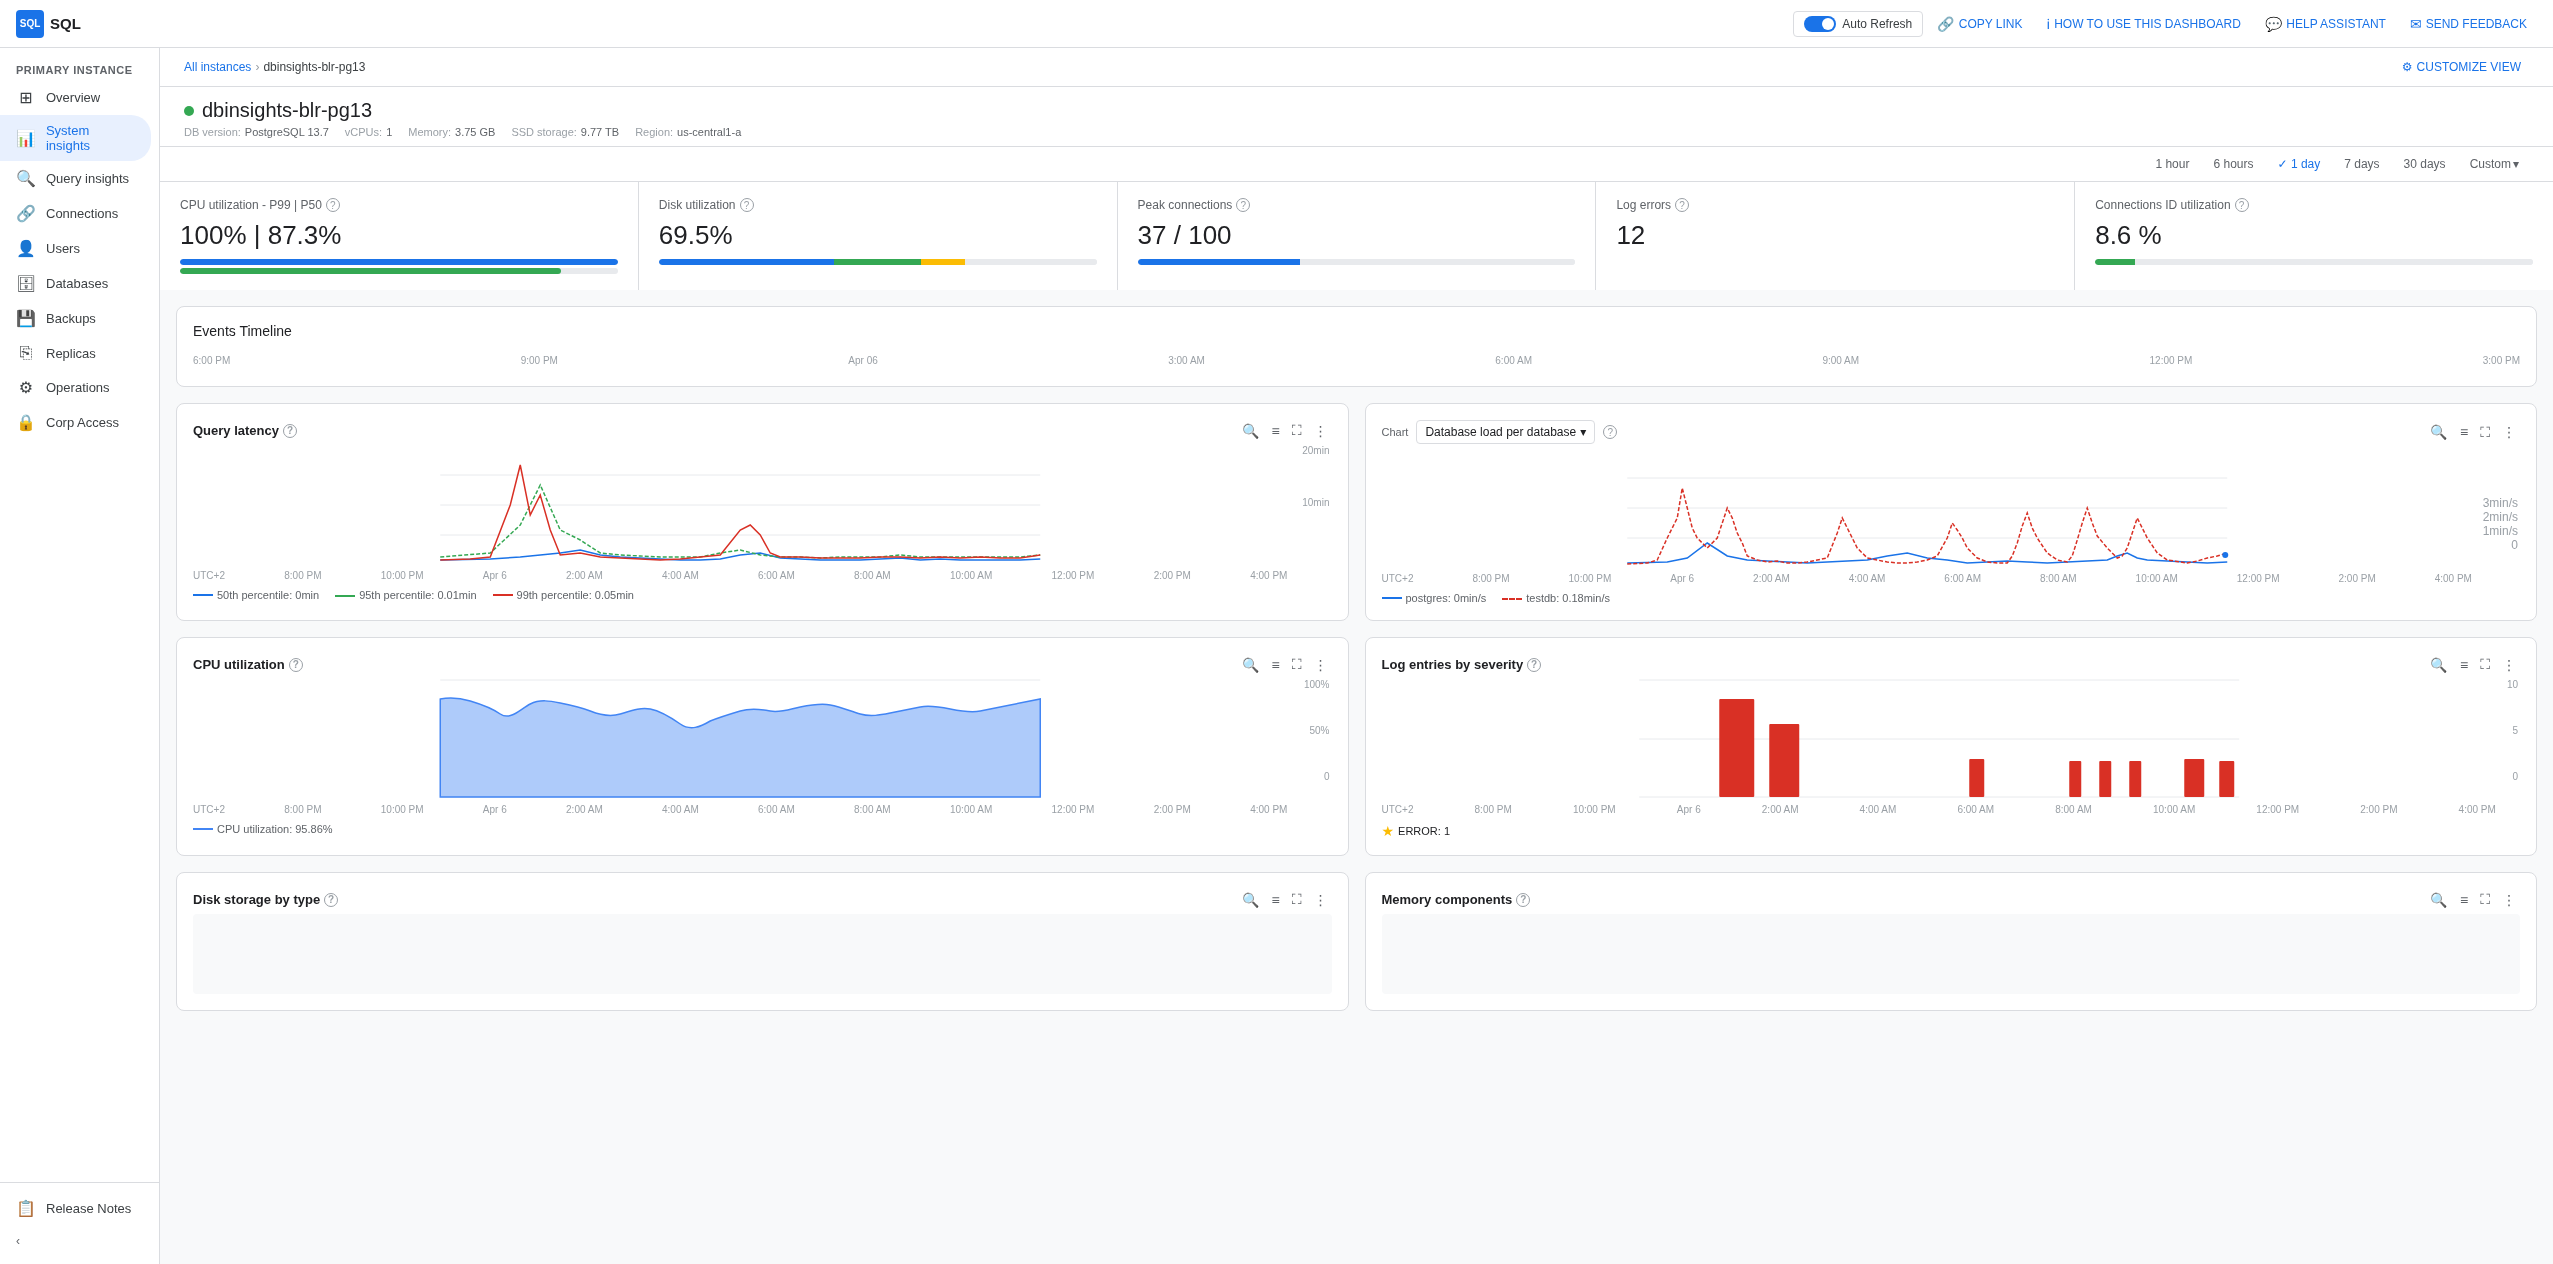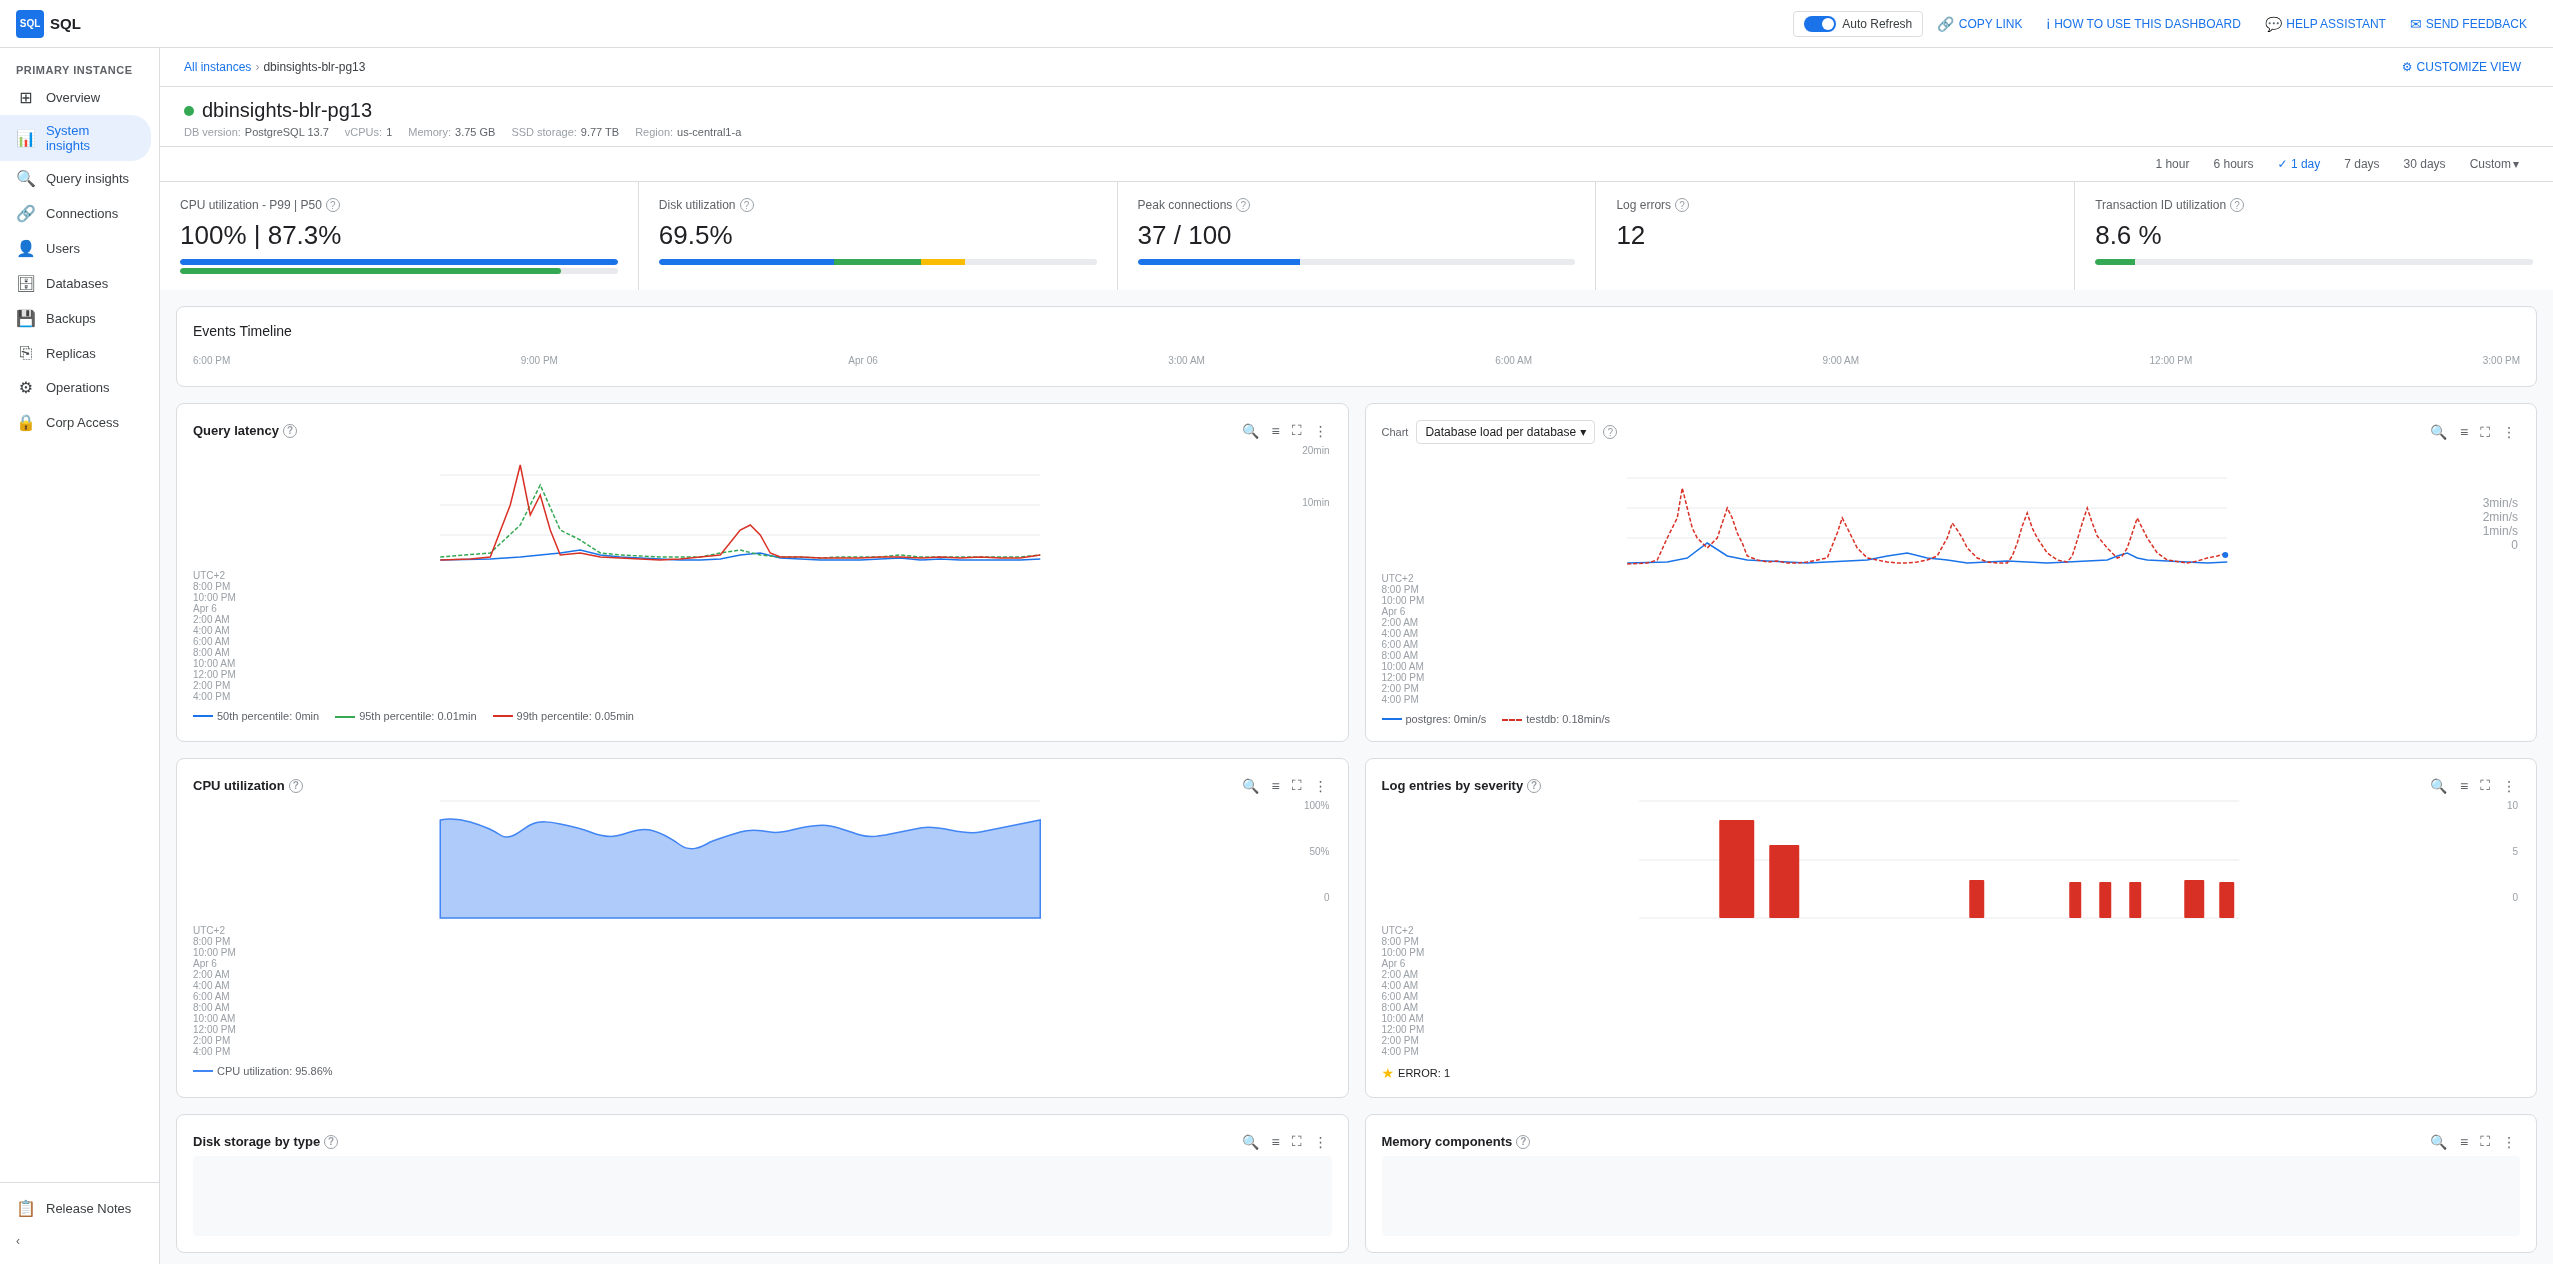--- a/index.html
+++ b/index.html
@@ -69,21 +69,21 @@
     
     .charts-grid { display: grid; grid-template-columns: 1fr 1fr; gap: 16px; margin: 0 16px 16px; }
     .chart-card { background: #fff; border-radius: 8px; border: 1px solid #dadce0; padding: 16px; }
     .chart-header { display: flex; align-items: center; justify-content: space-between; margin-bottom: 4px; }
     .chart-title { font-size: 13px; font-weight: 700; color: #202124; display: flex; align-items: center; gap: 4px; }
     .chart-actions { display: flex; gap: 4px; }
     .chart-action-btn { border: none; background: transparent; cursor: pointer; color: #5f6368; font-size: 14px; padding: 2px 4px; border-radius: 3px; }
     .chart-legend { display: flex; gap: 16px; margin-top: 8px; font-size: 11px; color: #5f6368; align-items: center; }
     .legend-item { display: flex; align-items: center; gap: 4px; }
     .legend-line { width: 20px; height: 2px; }
-    .chart-xaxis { display: flex; justify-content: space-between; font-size: 10px; color: #9aa0a6; margin-top: 2px; flex-direction: column; }
+    .chart-xaxis { display: flex; justify-content: space-between; font-size: 10px; color: #9aa0a6; margin-top: 2px; }
 
     
     .chart-dropdown { display: flex; align-items: center; gap: 4px; border: 1px solid #dadce0; border-radius: 4px; padding: 4px 8px; font-size: 12px; cursor: pointer; background: #fff; }
     .log-legend { display: flex; align-items: center; gap: 4px; margin-top: 8px; font-size: 11px; }
     .log-legend-star { color: #fbbc04; font-size: 14px; }
 
     
     .help-icon { width: 14px; height: 14px; border: 1px solid #9aa0a6; border-radius: 50%; display: inline-flex; align-items: center; justify-content: center; font-size: 10px; color: #9aa0a6; cursor: pointer; flex-shrink: 0; }
   </style>
 </head>
@@ -284,21 +284,21 @@
       <div class="metric-card">
         <div class="metric-title">
           <span>Log errors</span>
           <span class="help-icon">?</span>
         </div>
         <div class="metric-value">12</div>
       </div>
 
       <div class="metric-card">
         <div class="metric-title">
-          <span>Transaction ID utilization</span>
+          <span>Connections ID utilization</span>
           <span class="help-icon">?</span>
         </div>
         <div class="metric-value">8.6 %</div>
         <div class="metric-bar">
           <div style="display:flex;height:6px;border-radius:3px;overflow:hidden;">
             <div style="width:9%;background:#34a853;"></div>
             <div style="flex:1;background:#e8eaed;"></div>
           </div>
         </div>
       </div>

